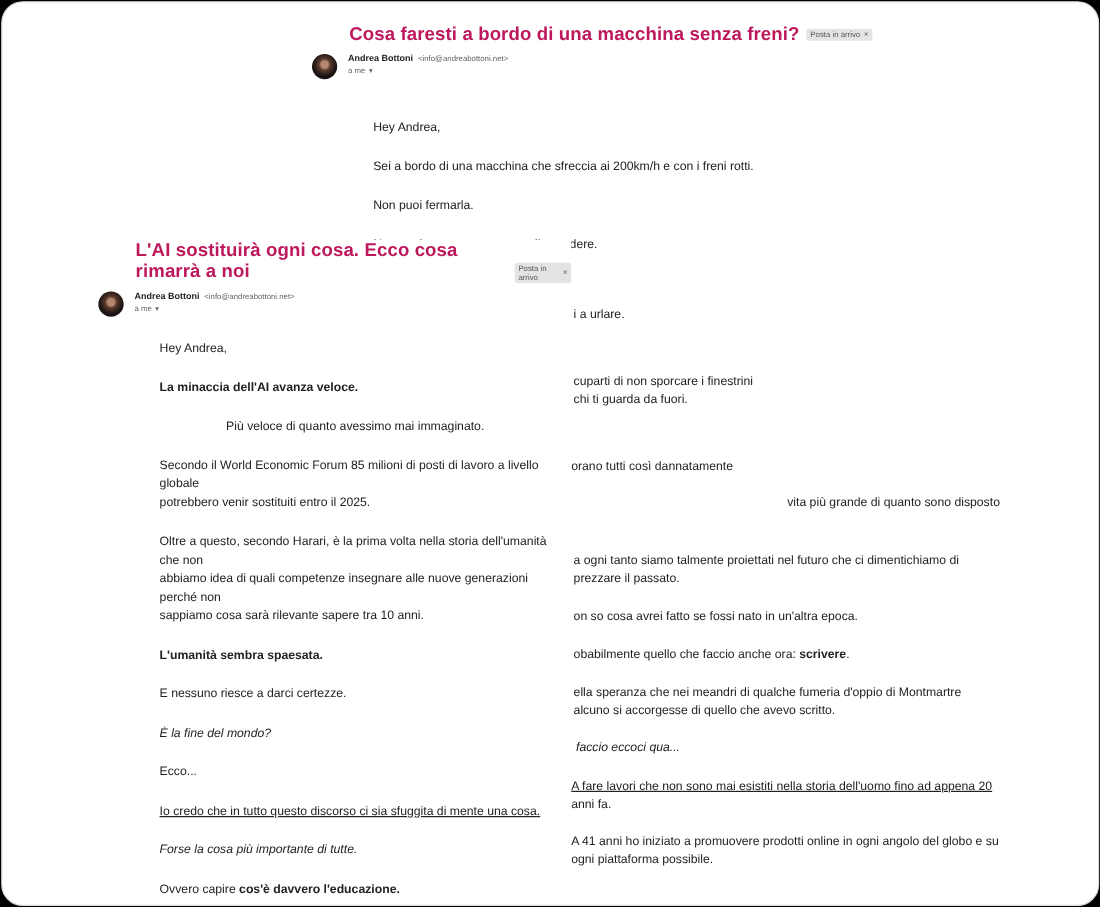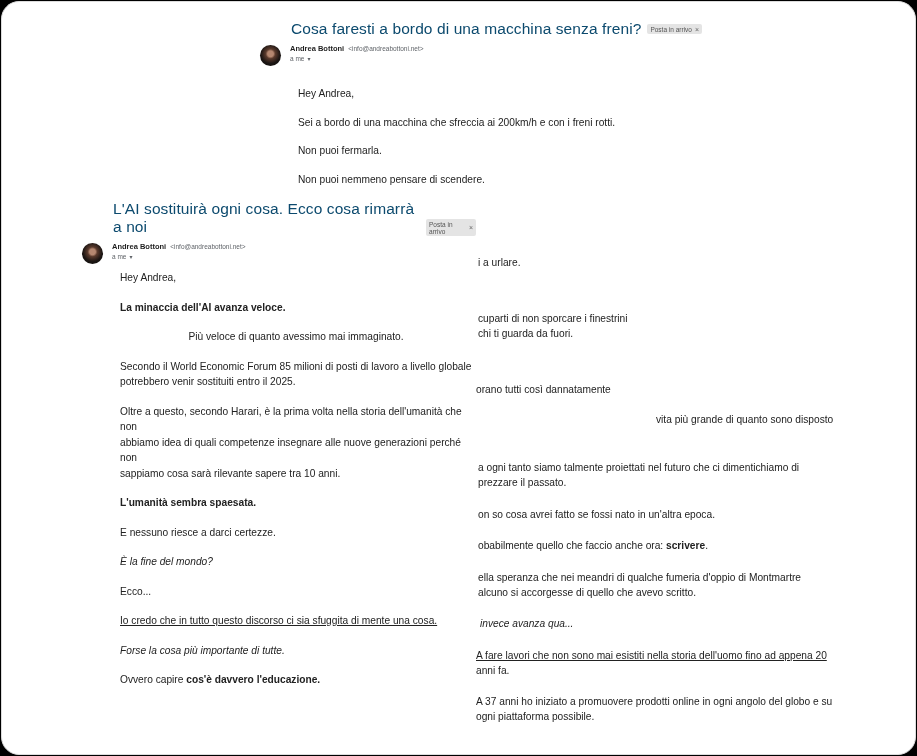--- a/index.html
+++ b/index.html
@@ -7,40 +7,40 @@
     width:917px; height:756px; background:#000; position:relative; overflow:hidden;
     font-family:"Liberation Sans", sans-serif; color:#222;
   }
   .frame {
     position:absolute; left:1px; top:1px; width:913px; height:752px;
     background:#fff; border:1px solid #dcdcdc; border-radius:18px; overflow:hidden;
   }
   .email { position:absolute; background:#fff; }
   .subject-row { display:flex; align-items:center; }
   .subject {
-    font-family:"Liberation Sans", sans-serif; font-size:15.5px; color:#0c4a6e; letter-spacing:0.1px;
+    font-family:"Liberation Sans", sans-serif; font-size:15.5px; color:#be185d; letter-spacing:0.1px;font-weight:bold;
   }
   .label-chip {
     margin-left:6px; font-size:6.5px; color:#555; background:#e4e4e4; border-radius:2px;
     padding:1.5px 3px; display:inline-flex; align-items:center; gap:3px;
   }
   .chip-x { font-size:7px; color:#666; }
   .sender-row { display:flex; align-items:flex-start; margin-top:7px; }
   .avatar {
     width:21px; height:21px; border-radius:50%; flex:none;
     background: radial-gradient(circle at 50% 42%, #b58770 0 18%, #5a3a2c 30%, #1b1513 60%, #0b0a0a 100%);
   }
   .sender-meta { margin-left:9px; margin-top:-1px; }
   .sender-line { font-size:7.5px; line-height:10px; }
   .sender-name { font-weight:bold; color:#1f1f1f; }
   .sender-email { color:#5f6368; font-size:6.5px; margin-left:2px; }
   .to-line { font-size:6.5px; color:#5f6368; display:flex; align-items:center; gap:3px; line-height:10px; }
   .caret { font-size:6px; color:#5f6368; }
   .body { font-size:10.2px; line-height:15.5px; color:#222; }
-  .body p { margin:4px; }
+  .body p { margin:17px; }
   .body b { font-weight:bold; }
   .body i { font-style:italic; }
 
   
   #email1 { left:258px; top:18px; width:640px; height:730px; background:transparent; }
   #email1 .subject-row { margin-left:31px; }
   #email1 .body { position:absolute; left:34px; top:62px; width:560px; }
 
   
   .e1p { position:absolute; white-space:nowrap; }
@@ -89,24 +89,24 @@
       <span class="e1p" style="left:218px; top:291px;">cuparti di non sporcare i finestrini</span>
       <span class="e1p" style="left:218px; top:306px;">chi ti guarda da fuori.</span>
       <span class="e1p" style="left:216px; top:362px;">orano tutti così dannatamente</span>
       <span class="e1p" style="left:396px; top:392px;text-align:right;">vita più grande di quanto sono disposto</span>
       <span class="e1p" style="left:218px; top:440px;">a ogni tanto siamo talmente proiettati nel futuro che ci dimentichiamo di</span>
       <span class="e1p" style="left:218px; top:455px;">prezzare il passato.</span>
       <span class="e1p" style="left:218px; top:487px;">on so cosa avrei fatto se fossi nato in un'altra epoca.</span>
       <span class="e1p" style="left:218px; top:518px;"><span>obabilmente quello che faccio anche ora: </span><b>scrivere</b><span>.</span></span>
       <span class="e1p" style="left:218px; top:550px;">ella speranza che nei meandri di qualche fumeria d'oppio di Montmartre</span>
       <span class="e1p" style="left:218px; top:565px;">alcuno si accorgesse di quello che avevo scritto.</span>
-      <i class="e1p" style="left:220px; top:596px;">invece avanza qua...</i>
+      <i class="e1p" style="left:220px; top:596px;">faccio eccoci qua...</i>
       <span class="e1p" style="left:216px; top:628px;text-decoration:underline;">A fare lavori che non sono mai esistiti nella storia dell'uomo fino ad appena 20</span>
       <span class="e1p" style="left:216px; top:643px;">anni fa.</span>
-      <span class="e1p" style="left:216px; top:674px;">A 37 anni ho iniziato a promuovere prodotti online in ogni angolo del globo e su</span>
+      <span class="e1p" style="left:216px; top:674px;">A 41 anni ho iniziato a promuovere prodotti online in ogni angolo del globo e su</span>
       <span class="e1p" style="left:216px; top:689px;">ogni piattaforma possibile.</span>
     </div>
   </div>
 
   <div class="email" id="email2">
     <div class="subject-row">
       <span class="subject">L'AI sostituirà ogni cosa. Ecco cosa rimarrà a noi</span>
       <span class="label-chip">
         <span>Posta in arrivo</span>
         <span class="chip-x">×</span>

